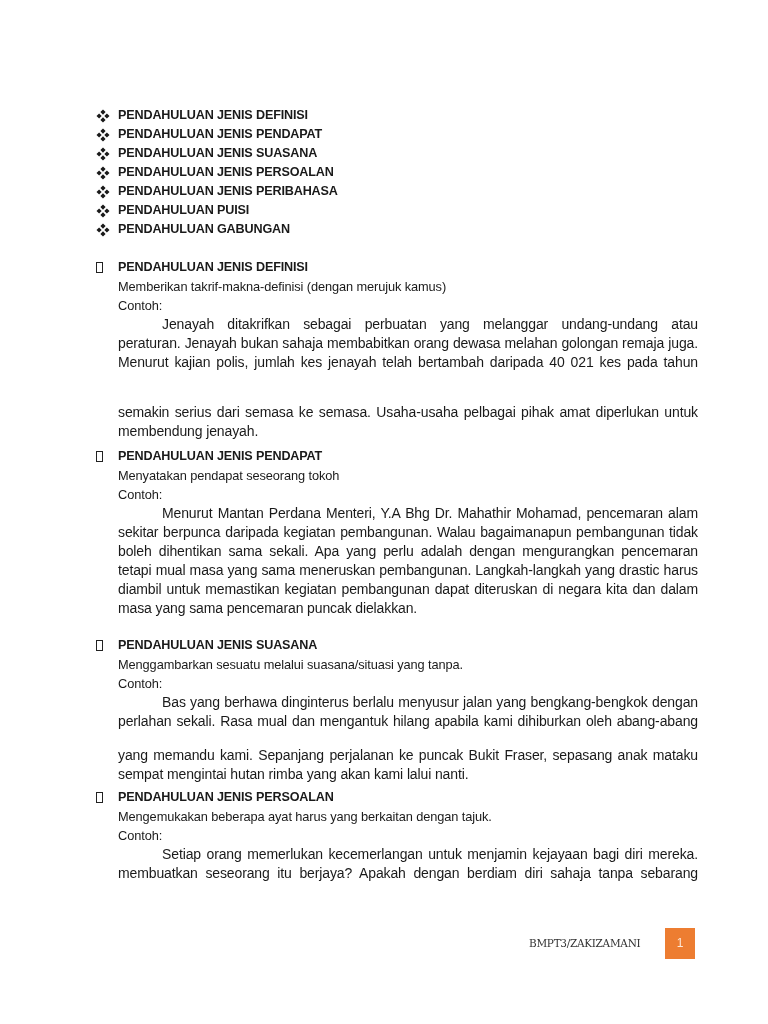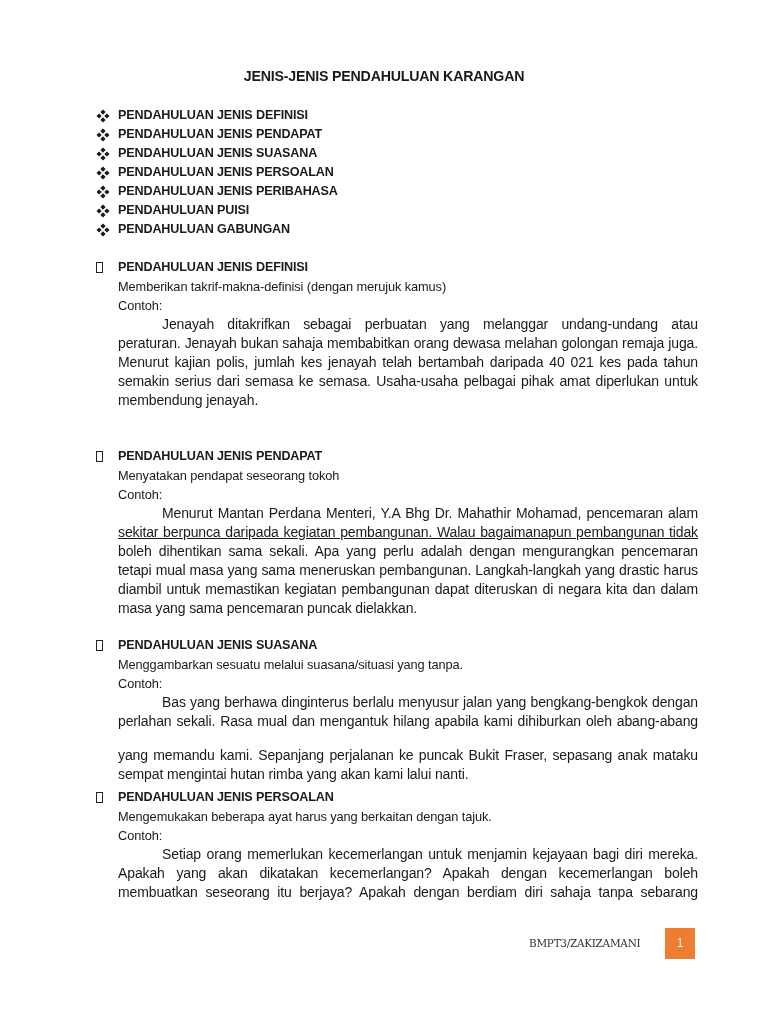--- a/index.html
+++ b/index.html
@@ -26,21 +26,20 @@
   .footer-text { position: absolute; left: 529px; top: 936px; font-family: "DejaVu Serif", serif;
                  font-size: 10.5px; letter-spacing: -0.3px; color: #333; line-height: 14px; }
   .page-num { position: absolute; left: 665px; top: 928px; width: 30px; height: 31px; background: #ed7d31;
               color: #fde7d6; font-size: 12px; text-align: center; line-height: 31px; font-family: "Liberation Sans", sans-serif; }
 </style>
 </head>
 <body>
 
 <div class="page">
 
-  <div class="title">JENIS-JENIS PENDAHULUAN KARANGAN</div>
 
   <ul class="toc" id="toc">
       <li>
         <span class="diamond">
           <svg viewBox="0 0 14 14">
             <path d="M7 0.5 L9.6 3.1 L7 5.7 L4.4 3.1 Z M10.9 4.4 L13.5 7 L10.9 9.6 L8.3 7 Z M7 8.3 L9.6 10.9 L7 13.5 L4.4 10.9 Z M3.1 4.4 L5.7 7 L3.1 9.6 L0.5 7 Z" fill="#1a1a1a"></path>
           </svg>
         </span>
         <span>PENDAHULUAN JENIS DEFINISI</span>
       </li>
@@ -99,34 +98,34 @@
         <div class="sec-head">
           <span class="tofu"></span>
           <span class="sec-title">PENDAHULUAN JENIS DEFINISI</span>
         </div>
         <div class="sub">Memberikan takrif-makna-definisi (dengan merujuk kamus)</div>
         <div class="sub">Contoh:</div>
         <div class="para">
           <div class="pl first" style="white-space: nowrap;">Jenayah ditakrifkan sebagai perbuatan yang melanggar undang-undang atau</div>
           <div class="pl" style="white-space: nowrap;">peraturan. Jenayah bukan sahaja membabitkan orang dewasa melahan golongan remaja juga.</div>
           <div class="pl" style="white-space: nowrap;">Menurut kajian polis, jumlah kes jenayah telah bertambah daripada 40 021 kes pada tahun</div>
-          <div class="pl" style="white-space: nowrap;">semakin serius dari semasa ke semasa. Usaha-usaha pelbagai pihak amat diperlukan untuk</div>
+          <div class="pl" style="white-space: nowrap; margin-top: 31px;">semakin serius dari semasa ke semasa. Usaha-usaha pelbagai pihak amat diperlukan untuk</div>
           <div class="pl last" style="white-space: nowrap;">membendung jenayah.</div>
         </div>
       </div>
       <div class="section" style="top: 447px;">
         <div class="sec-head">
           <span class="tofu"></span>
           <span class="sec-title">PENDAHULUAN JENIS PENDAPAT</span>
         </div>
         <div class="sub">Menyatakan pendapat seseorang tokoh</div>
         <div class="sub">Contoh:</div>
         <div class="para">
           <div class="pl first" style="white-space: nowrap;">Menurut Mantan Perdana Menteri, Y.A Bhg Dr. Mahathir Mohamad, pencemaran alam</div>
-          <div class="pl" style="white-space: nowrap; text-decoration: underline;">sekitar berpunca daripada kegiatan pembangunan. Walau bagaimanapun pembangunan tidak</div>
+          <div class="pl" style="white-space: nowrap;">sekitar berpunca daripada kegiatan pembangunan. Walau bagaimanapun pembangunan tidak</div>
           <div class="pl" style="white-space: nowrap;">boleh dihentikan sama sekali. Apa yang perlu adalah dengan mengurangkan pencemaran</div>
           <div class="pl" style="white-space: nowrap;">tetapi mual masa yang sama meneruskan pembangunan. Langkah-langkah yang drastic harus</div>
           <div class="pl" style="white-space: nowrap;">diambil untuk memastikan kegiatan pembangunan dapat diteruskan di negara kita dan dalam</div>
           <div class="pl last" style="white-space: nowrap;">masa yang sama pencemaran puncak dielakkan.</div>
         </div>
       </div>
       <div class="section" style="top: 636px;">
         <div class="sec-head">
           <span class="tofu"></span>
           <span class="sec-title">PENDAHULUAN JENIS SUASANA</span>
@@ -142,21 +141,20 @@
       </div>
       <div class="section" style="top: 788px;">
         <div class="sec-head">
           <span class="tofu"></span>
           <span class="sec-title">PENDAHULUAN JENIS PERSOALAN</span>
         </div>
         <div class="sub">Mengemukakan beberapa ayat harus yang berkaitan dengan tajuk.</div>
         <div class="sub">Contoh:</div>
         <div class="para">
           <div class="pl first" style="white-space: nowrap;">Setiap orang memerlukan kecemerlangan untuk menjamin kejayaan bagi diri mereka.</div>
-          <div class="pl" style="white-space: nowrap;">Apakah yang akan dikatakan kecemerlangan? Apakah dengan kecemerlangan boleh</div>
           <div class="pl" style="white-space: nowrap;">membuatkan seseorang itu berjaya? Apakah dengan berdiam diri sahaja tanpa sebarang</div>
         </div>
       </div>
     </div>
 
   <div class="footer-text">BMPT3/ZAKIZAMANI</div>
   <div class="page-num">1</div>
 </div>
 
 </body></html>

